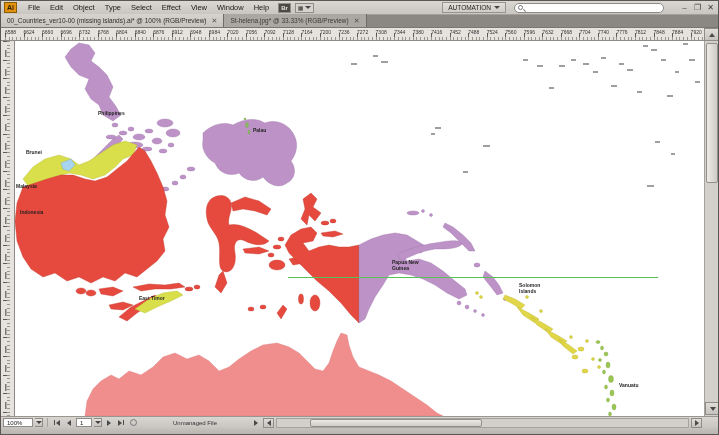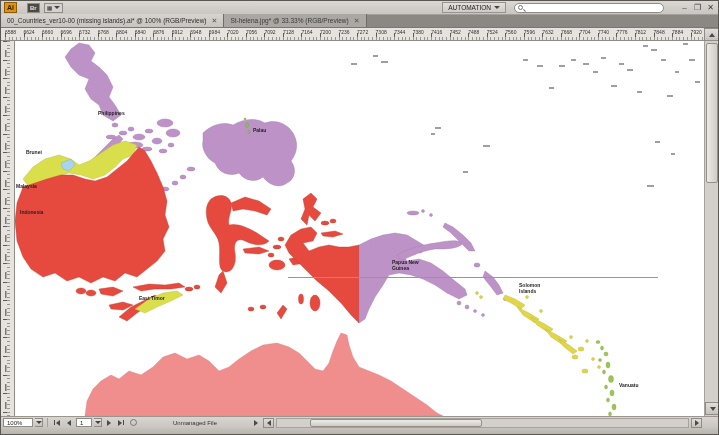--- a/index.html
+++ b/index.html
@@ -108,20 +108,31 @@
               border:1px solid #8f8b86; display:flex; align-items:center; justify-content:center; }
   #bottomstrip { position:absolute; left:0; top:427px; width:719px; height:8px;
                  background:linear-gradient(#c6c2bd,#b3afa9); }
   .vbar { width:1px; height:9px; background:#a5a19c; margin:0 2px; }
 </style>
 </head>
 <body>
 
 <div id="menubar">
   <div class="app-icon">Ai</div>
+  <div id="menus" style="display:flex;">
+      <span class="menu-item">File</span>
+      <span class="menu-item">Edit</span>
+      <span class="menu-item">Object</span>
+      <span class="menu-item">Type</span>
+      <span class="menu-item">Select</span>
+      <span class="menu-item">Effect</span>
+      <span class="menu-item">View</span>
+      <span class="menu-item">Window</span>
+      <span class="menu-item">Help</span>
+    </div>
   <span class="mb-icon br">Br</span>
   <span class="mb-icon">▦ <span class="caret" style="margin-left:2px"></span></span>
   <div class="spacer"></div>
   <div class="workspace">
     <span>AUTOMATION</span>
     <span class="caret"></span>
   </div>
   <div class="searchbox">
     <span class="mag"></span>
   </div>

